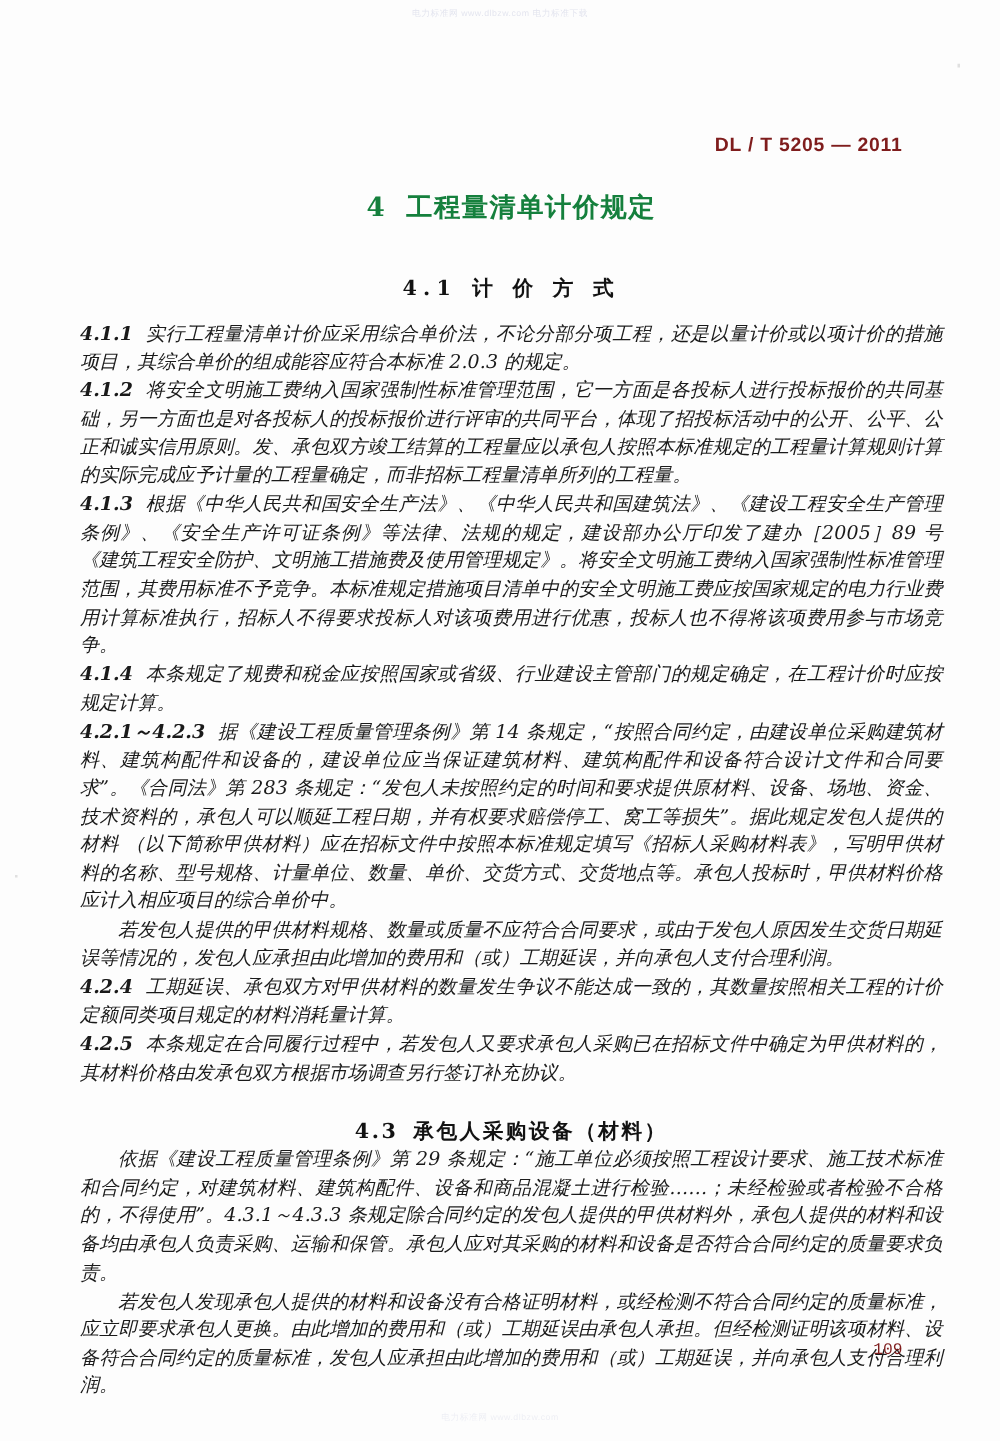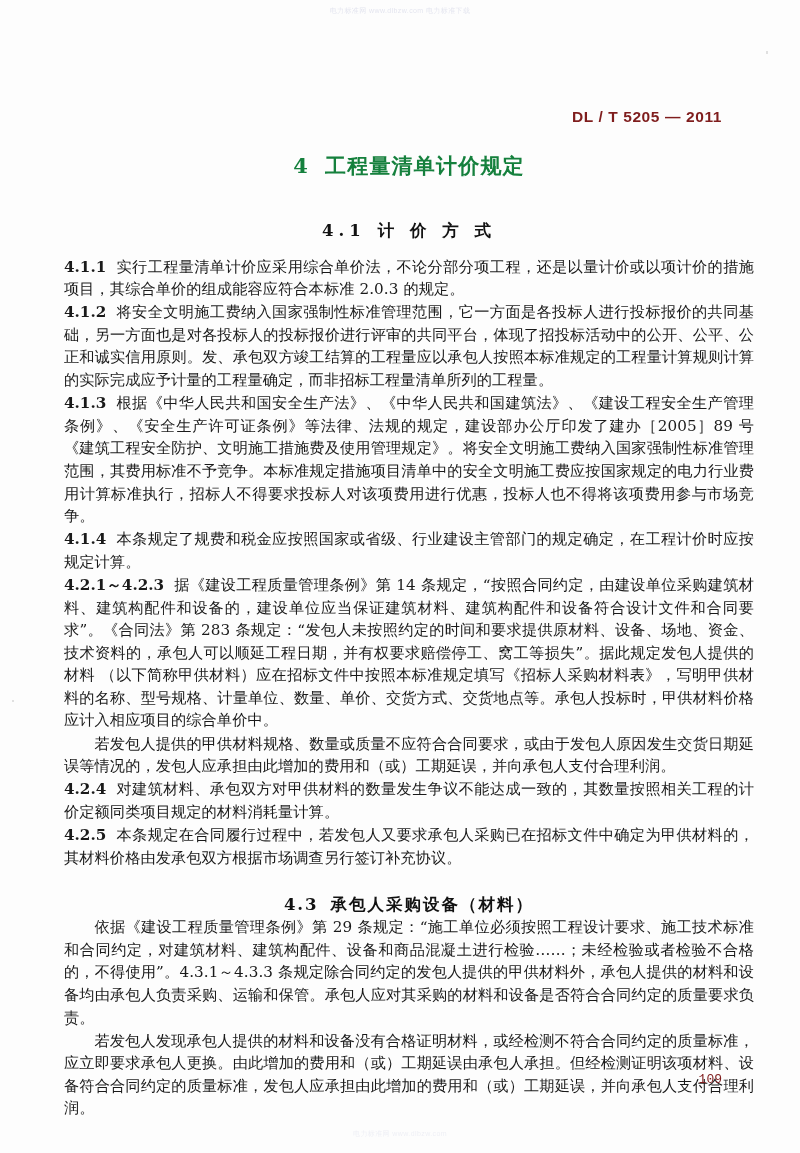--- a/index.html
+++ b/index.html
@@ -97,20 +97,21 @@
   h2.sec-4-3 { margin-top: 24px; letter-spacing: 2px; }
 
   p.para {
     margin: 0 0 0 0;
     font-size: 15.2px;
     line-height: 22.6px;
     text-align: justify;
     text-justify: inter-ideograph;
     letter-spacing: 0.1px;
     color: #1a1a1a;
+    font-style: italic;
   }
   p.para + p.para { margin-top: 0.5px; }
 
   p.indent { text-indent: 2em; }
 
   .clause-num {
     font-weight: bold;
     font-family: "DejaVu Serif", serif;
     letter-spacing: 0;
     margin-right: 10px;
@@ -164,21 +165,21 @@
     </p>
 
 
     <p class="para">
       <span class="clause-num">4.2.1～4.2.3</span><span>据《建设工程质量管理条例》第 14 条规定，“按照合同约定，由建设单位采购建筑材料、建筑构配件和设备的，建设单位应当保证建筑材料、建筑构配件和设备符合设计文件和合同要求”。《合同法》第 283 条规定：“发包人未按照约定的时间和要求提供原材料、设备、场地、资金、技术资料的，承包人可以顺延工程日期，并有权要求赔偿停工、窝工等损失”。据此规定发包人提供的材料 （以下简称甲供材料）应在招标文件中按照本标准规定填写《招标人采购材料表》，写明甲供材料的名称、型号规格、计量单位、数量、单价、交货方式、交货地点等。承包人投标时，甲供材料价格应计入相应项目的综合单价中。</span>
     </p>
 
     <p class="para indent">若发包人提供的甲供材料规格、数量或质量不应符合合同要求，或由于发包人原因发生交货日期延误等情况的，发包人应承担由此增加的费用和（或）工期延误，并向承包人支付合理利润。</p>
 
     <p class="para">
-      <span class="clause-num">4.2.4</span><span>对建筑材料、承包双方对甲供材料的数量发生争议不能达成一致的，其数量按照相关工程的计价定额同类项目规定的材料消耗量计算。</span>
+      <span class="clause-num">4.2.4</span><span>工期延误、承包双方对甲供材料的数量发生争议不能达成一致的，其数量按照相关工程的计价定额同类项目规定的材料消耗量计算。</span>
     </p>
 
     <p class="para">
       <span class="clause-num">4.2.5</span><span>本条规定在合同履行过程中，若发包人又要求承包人采购已在招标文件中确定为甲供材料的，其材料价格由发承包双方根据市场调查另行签订补充协议。</span>
     </p>
 
     <h2 class="section-title sec-4-3">
       <span class="num">4.3</span><span>承包人采购设备（材料）</span>
     </h2>
 

